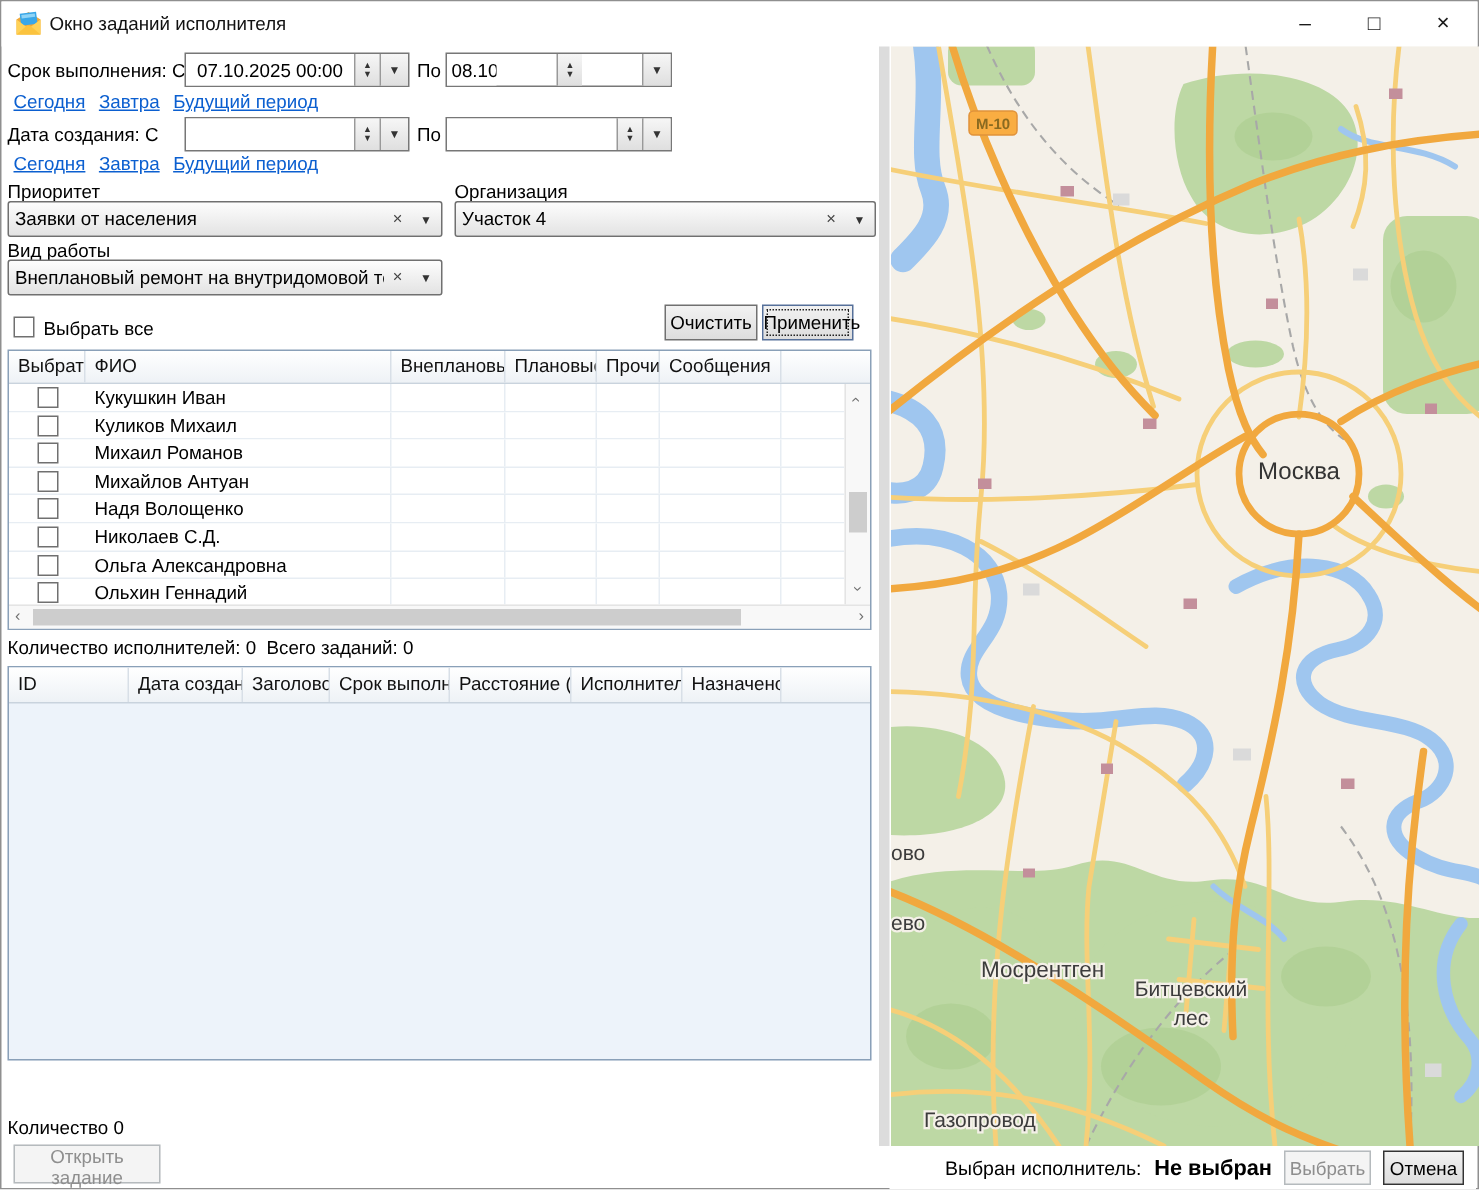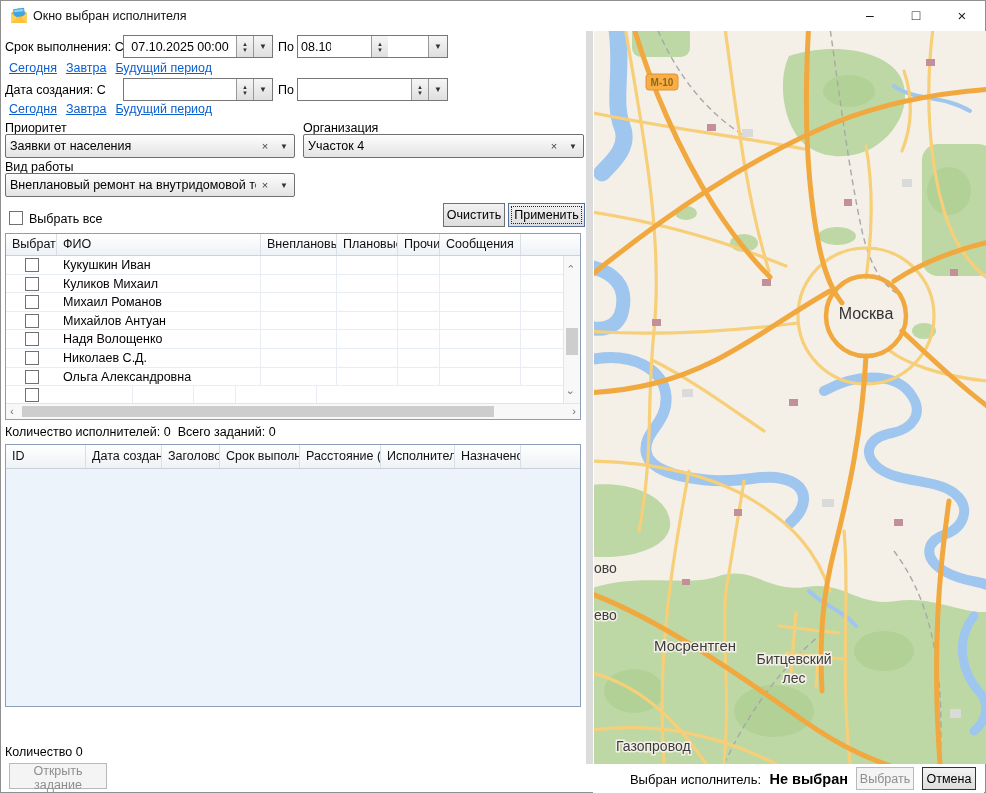--- a/index.html
+++ b/index.html
@@ -74,21 +74,21 @@
 <div class="window">
 
   <div class="titlebar">
     <svg class="app-icon" viewBox="0 0 18 17">
       <path d="M1,6 L9,1 L17,6 L17,16 L1,16 Z" fill="#f0a93a"></path>
       <rect x="3.5" y="1.5" width="11" height="8" fill="#39a7e8" transform="rotate(-7 9 5)"></rect>
       <rect x="4.5" y="2.5" width="9" height="2.2" fill="#8fd4f6" transform="rotate(-7 9 5)"></rect>
       <path d="M1,6 L9,12 L17,6 L17,16 L1,16 Z" fill="#ffd257"></path>
       <path d="M1,16 L8,10 L10,10 L17,16 Z" fill="#fbc33e"></path>
     </svg>
-    <span class="title-text">Окно выбран исполнителя</span>
+    <span class="title-text">Окно заданий исполнителя</span>
     <div class="winbtn min">–</div>
     <div class="winbtn max">□</div>
     <div class="winbtn close">×</div>
   </div>
 
   <span class="lbl" style="left:4px; top:39px;">Срок выполнения: С</span>
   <div class="dtgroup" style="left:122px; top:34px; width:150px;">
     <div class="val">07.10.2025 00:00</div>
     <div class="spinbtn">
         <span>▲</span>
@@ -150,21 +150,21 @@
   <span class="lbl" style="left:4px; top:159px;">Вид работы</span>
   <div class="combo" style="left:4px; top:172px; width:290px;">
     <span class="cval">Внеплановый ремонт на внутридомовой тер</span>
     <span class="clear">×</span>
     <span class="arrow">▼</span>
   </div>
 
   <span class="chk" style="position:absolute; left:8px; top:210px;"></span>
   <span class="lbl" style="left:28px; top:211px;">Выбрать все</span>
   <button class="btn" style="left:442px; top:202px; width:62px;">Очистить</button>
-  <button class="btn focused" style="left:507px; top:202px; width:77px;">Применить</button>
+  <button class="btn focused" style="left:507px; top:202px; width:61px;">Применить</button>
 
   <div class="tbl t1">
     <div class="thead">
       <div class="th" style="width:51px;">Выбрать</div>
       <div class="th" style="width:204px;">ФИО</div>
       <div class="th" style="width:76px;">Внеплановые</div>
       <div class="th" style="width:61px;">Плановые</div>
       <div class="th" style="width:42px;">Прочие</div>
       <div class="th" style="width:81px;">Сообщения</div>
       <div class="th" style="flex:1; border-right:none;"></div>
@@ -228,20 +228,21 @@
           <div class="td" style="width:51px; text-align:center; padding-top:2px;"><span class="chk"></span></div>
           <div class="td sep" style="width:204px; padding:2px 0 0 6px;">Ольга Александровна</div>
           <div class="td sep" style="width:76px;"></div>
           <div class="td sep" style="width:61px;"></div>
           <div class="td sep" style="width:42px;"></div>
           <div class="td sep" style="width:81px;"></div>
           <div class="td" style="flex:1;"></div>
         </div>
       <div class="trow">
           <div class="td" style="width:51px; text-align:center; padding-top:2px;"><span class="chk"></span></div>
+          <div class="td sep" style="width:204px; padding:2px 0 0 6px;">Ольхин Геннадий</div>
           <div class="td sep" style="width:76px;"></div>
           <div class="td sep" style="width:61px;"></div>
           <div class="td sep" style="width:42px;"></div>
           <div class="td sep" style="width:81px;"></div>
           <div class="td" style="flex:1;"></div>
         </div>
     </div>
     <div class="vscroll">
       <span class="sc-arrow rot-up" style="left:5px; top:5px;">›</span>
       <div class="vthumb"></div>

